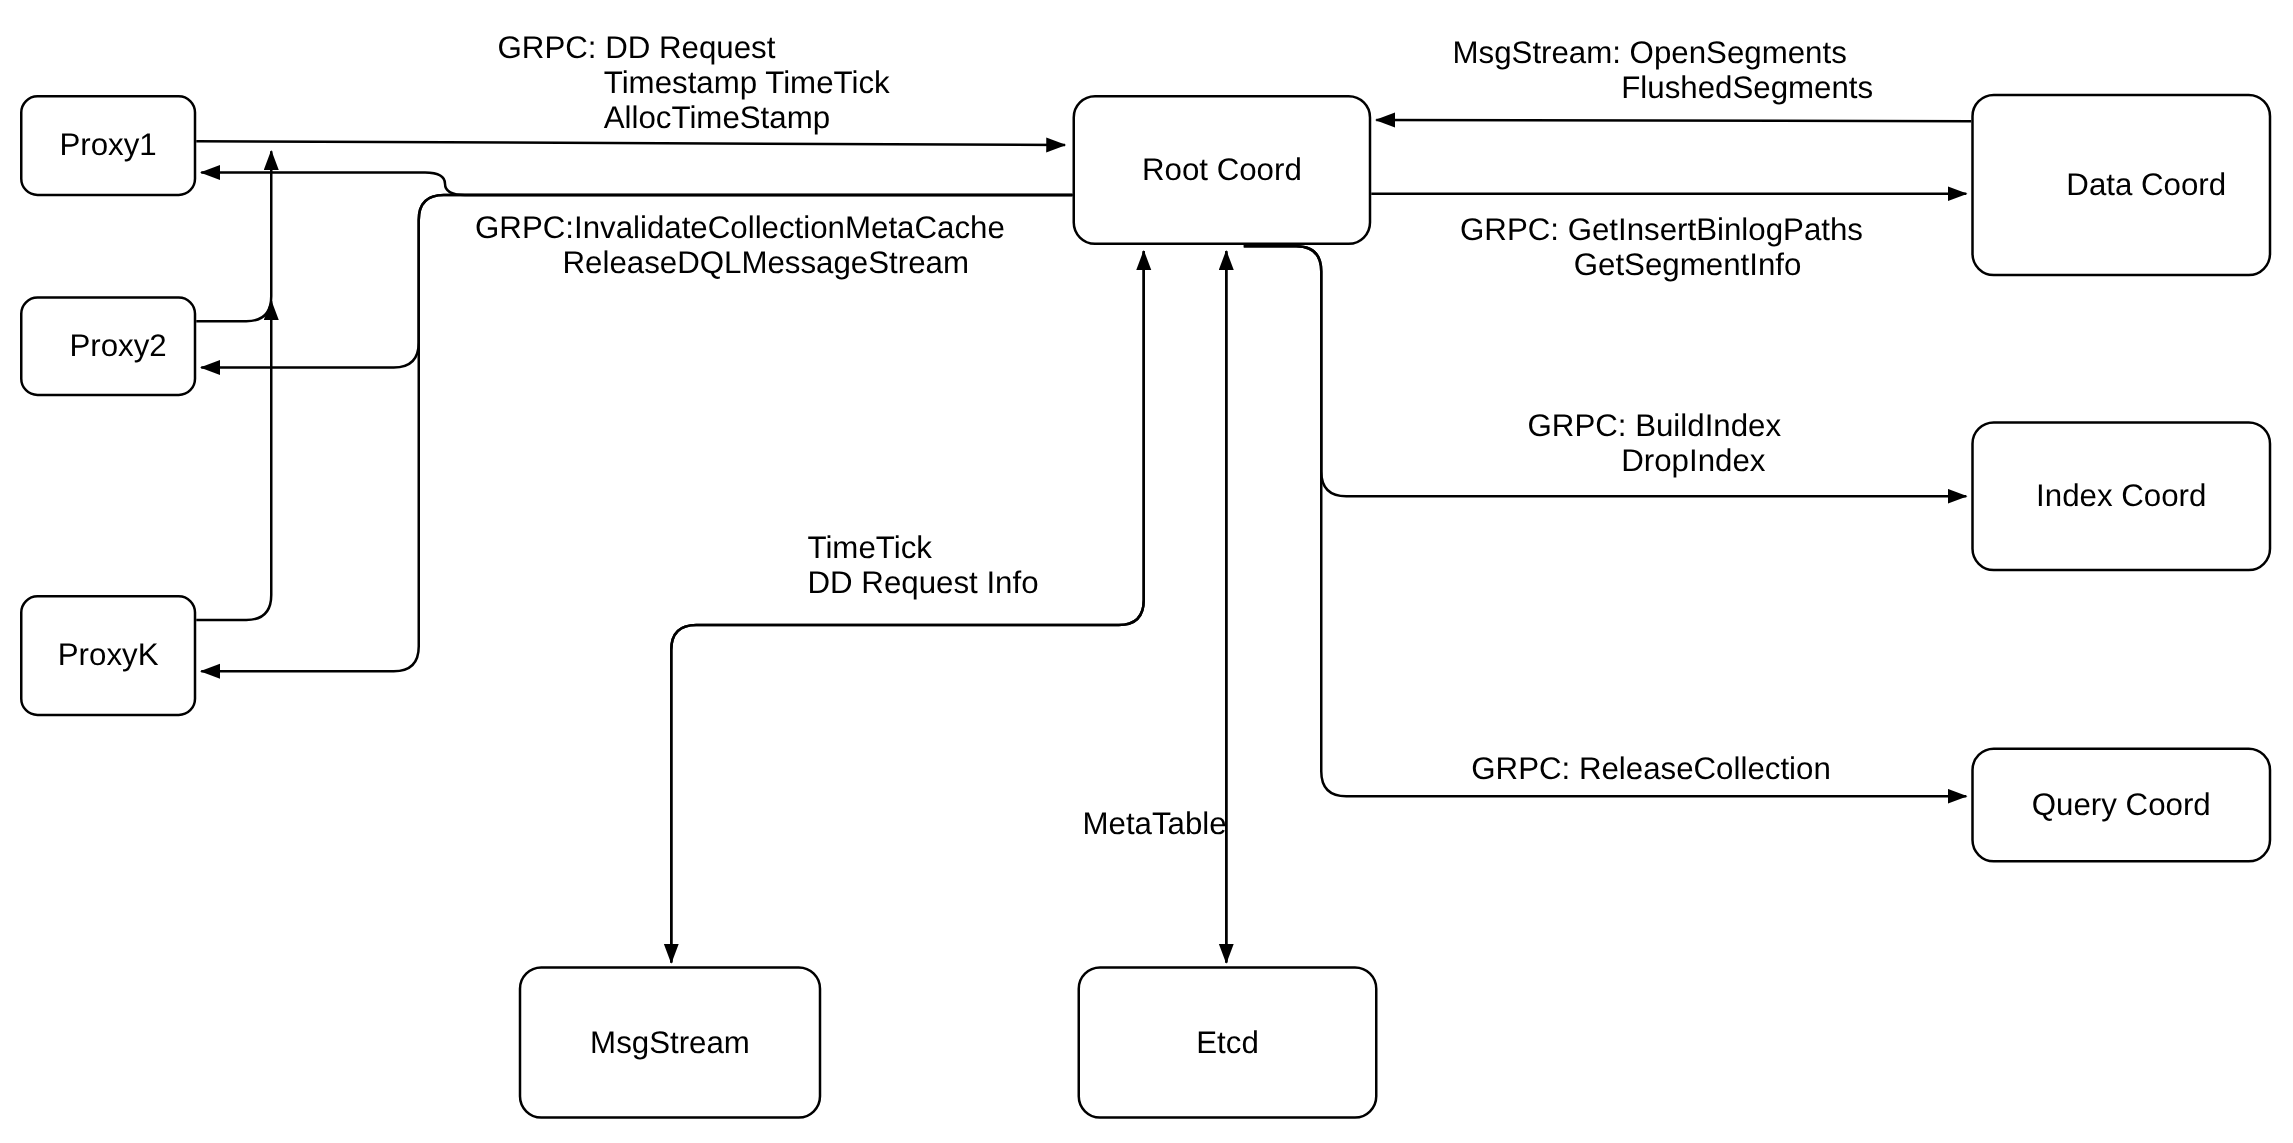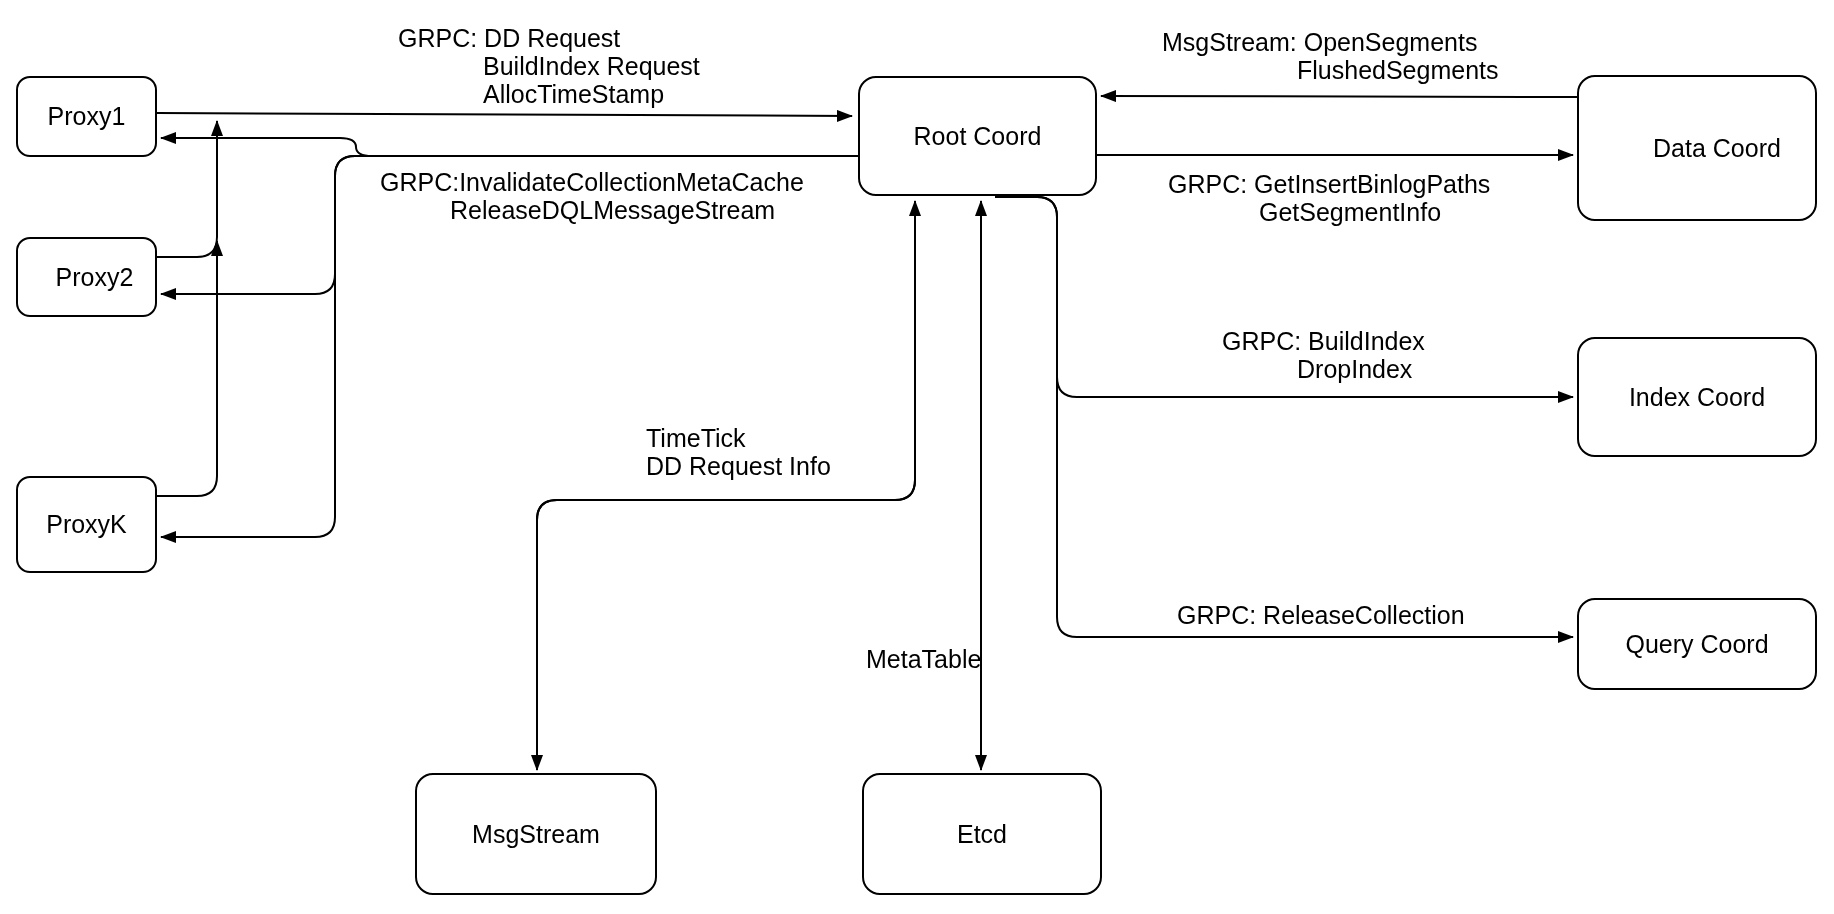--- a/index.html
+++ b/index.html
@@ -93,21 +93,21 @@
   </div>
   <div class="node big" style="left:415px;top:773px;width:242px;height:122px;">
     <span>MsgStream</span>
   </div>
   <div class="node big" style="left:862px;top:773px;width:240px;height:122px;">
     <span>Etcd</span>
   </div>
 
   <div class="edge-label" style="left:398px;top:24px;">
     <div>GRPC: DD Request</div>
-    <div style="margin-left:85px;">BuildIndex Request</div>
+    <div style="margin-left:85px;">Timestamp TimeTick</div>
     <div style="margin-left:85px;">AllocTimeStamp</div>
   </div>
 
   <div class="edge-label" style="left:380px;top:168px;">
     <div>GRPC:InvalidateCollectionMetaCache</div>
     <div style="margin-left:70px;">ReleaseDQLMessageStream</div>
   </div>
 
   <div class="edge-label" style="left:1162px;top:28px;">
     <div>MsgStream: OpenSegments</div>

